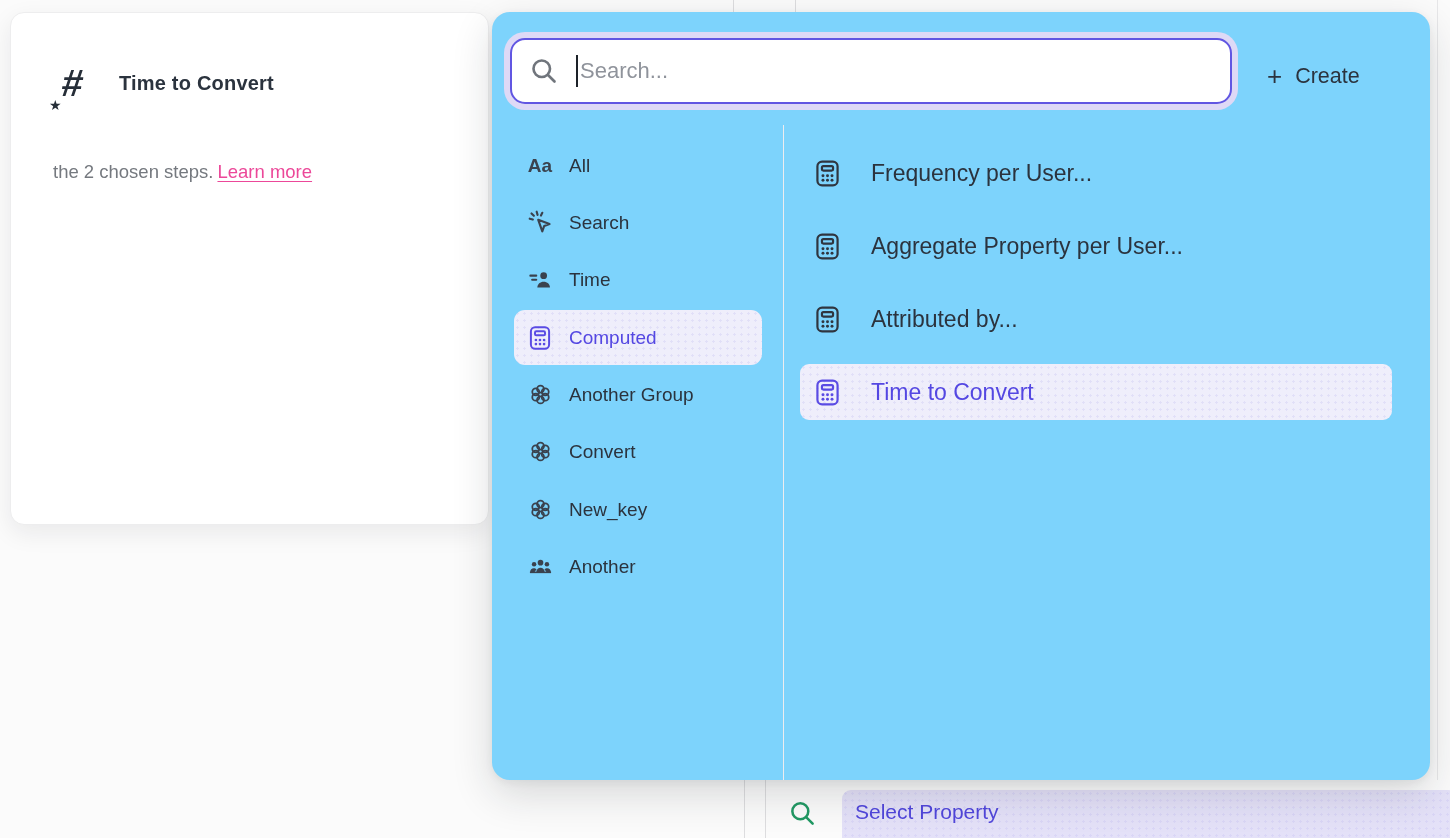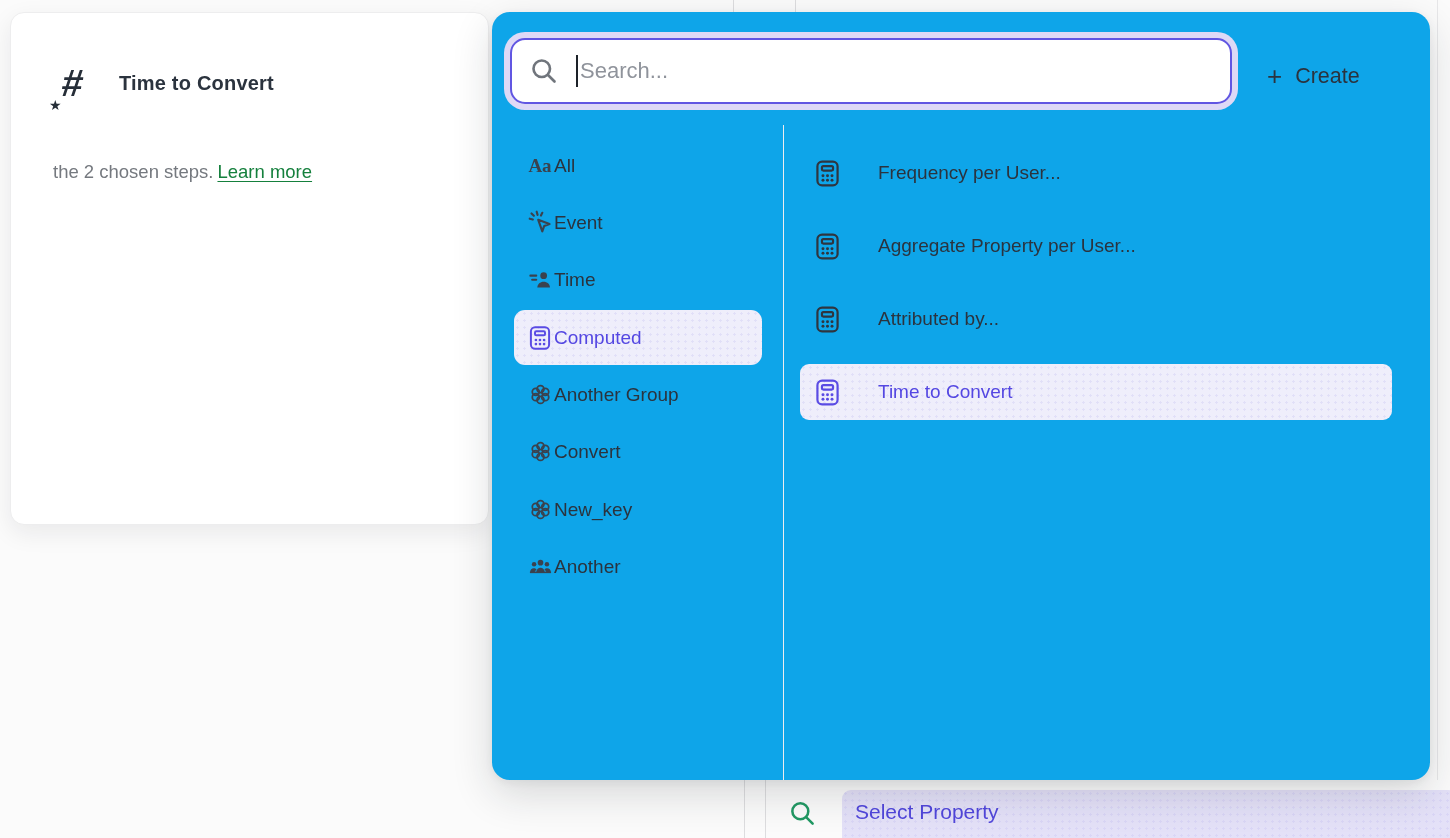--- a/index.html
+++ b/index.html
@@ -38,28 +38,28 @@
   .card-title {
     position:absolute; left:108px; top:59px; font-size:20px; font-weight:700;
     color:#2b333e; letter-spacing:.2px;
   }
   .card-desc {
     position:absolute; left:42px; top:141px; width:405px;
     font-size:18.5px; line-height:35px; color:#75797f;
   }
   .card-desc .dline { display:block; }
   .learn-more {
-    color:#15803d; text-decoration:underline; text-underline-offset:3px;
+    color:#ec4899; text-decoration:underline; text-underline-offset:3px;
     margin-left:4px; cursor:pointer;
   }
 
   
   .picker {
     position:absolute; left:492px; top:12px; width:938px; height:768px;
-    background:#0ea5e9; border-radius:18px;
+    background:#7dd3fc; border-radius:18px;
     box-shadow:0 14px 40px rgba(25,28,40,.16), 0 2px 8px rgba(25,28,40,.06);
   }
   .search-wrap {
     position:absolute; left:18px; top:26px; width:722px; height:66px;
     background:#fff; border:2px solid #6156e2; border-radius:15px;
     box-shadow:0 0 0 6px #ded9f6;
     display:flex; align-items:center;
   }
   .search-wrap .mag { margin-left:17px; color:#70757c; flex:none; }
   .caret { width:2px; height:32px; background:#1d2229; margin-left:17px; flex:none; }
@@ -82,39 +82,39 @@
     position:absolute; left:291px; top:113px; width:1px; height:655px;
     background:#ececef;
   }
 
   
   .cat {
     position:absolute; left:22px; width:248px; height:55px;
     display:flex; align-items:center; border-radius:11px; cursor:pointer;
   }
   .cat .ic { margin-left:12px; width:28px; height:28px; color:#3a424e;
-    display:flex; align-items:center; justify-content:center; flex:none;font-family:Liberation Serif, serif; }
+    display:flex; align-items:center; justify-content:center; flex:none; }
   .cat .aa { font-size:19px; font-weight:600; color:#3a424e; }
-  .cat .lbl { margin-left:0; font-size:19px; font-weight:500; color:#2b333e; }
+  .cat .lbl { margin-left:15px; font-size:19px; font-weight:500; color:#2b333e; }
   .cat.sel {
     background-color:#efeefb;
     background-image:radial-gradient(rgba(101,92,220,.10) 1px, transparent 1.3px);
     background-size:7px 7px;
   }
   .cat.sel .lbl { color:#5447e2; }
   .cat.sel .ic  { color:#5a4be4; }
 
   
   .res {
     position:absolute; left:308px; width:592px; height:56px;
     display:flex; align-items:center; border-radius:9px; cursor:pointer;
   }
   .res .ic { margin-left:12px; width:31px; height:31px; color:#2f353f;
     display:flex; align-items:center; justify-content:center; flex:none; }
-  .res .lbl { margin-left:35px; font-size:19px; font-weight:500; color:#2b333e; }
+  .res .lbl { margin-left:28px; font-size:23px; font-weight:500; color:#2b333e; }
   .res.sel {
     background-color:#efeefb;
     background-image:radial-gradient(rgba(101,92,220,.10) 1px, transparent 1.3px);
     background-size:7px 7px;
   }
   .res.sel .lbl { color:#5447e2; }
   .res.sel .ic  { color:#5a4be4; }
 
   
   .bottom-mag {
@@ -247,21 +247,21 @@
           <span class="aa">Aa</span>
         </span>
       <span class="lbl">All</span>
     </div>
     <div class="cat" style="top:183px">
       <span class="ic">
           <svg width="27" height="27">
             <use href="#sym-click"></use>
           </svg>
         </span>
-      <span class="lbl">Event</span>
+      <span class="lbl">Search</span>
     </div>
     <div class="cat" style="top:240px">
       <span class="ic">
           <svg width="27" height="27">
             <use href="#sym-user"></use>
           </svg>
         </span>
       <span class="lbl">Time</span>
     </div>
     <div class="cat sel" style="top:298px">

